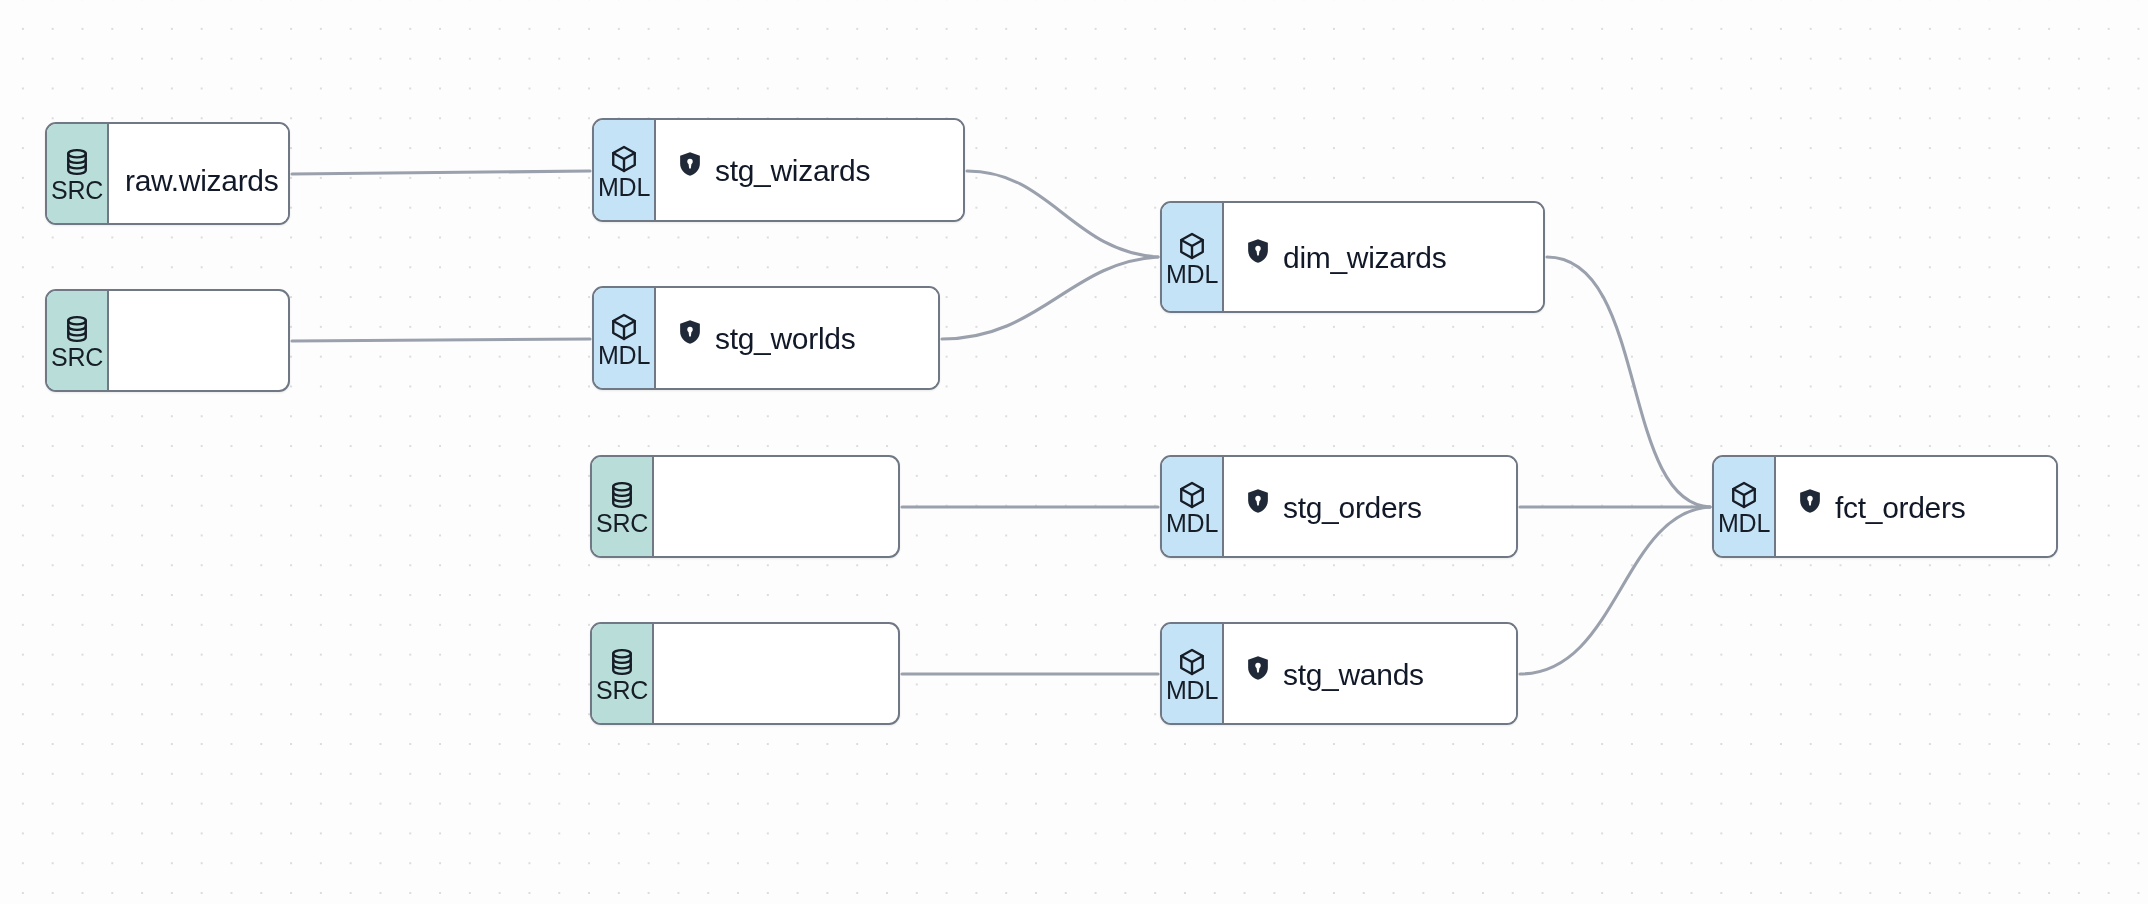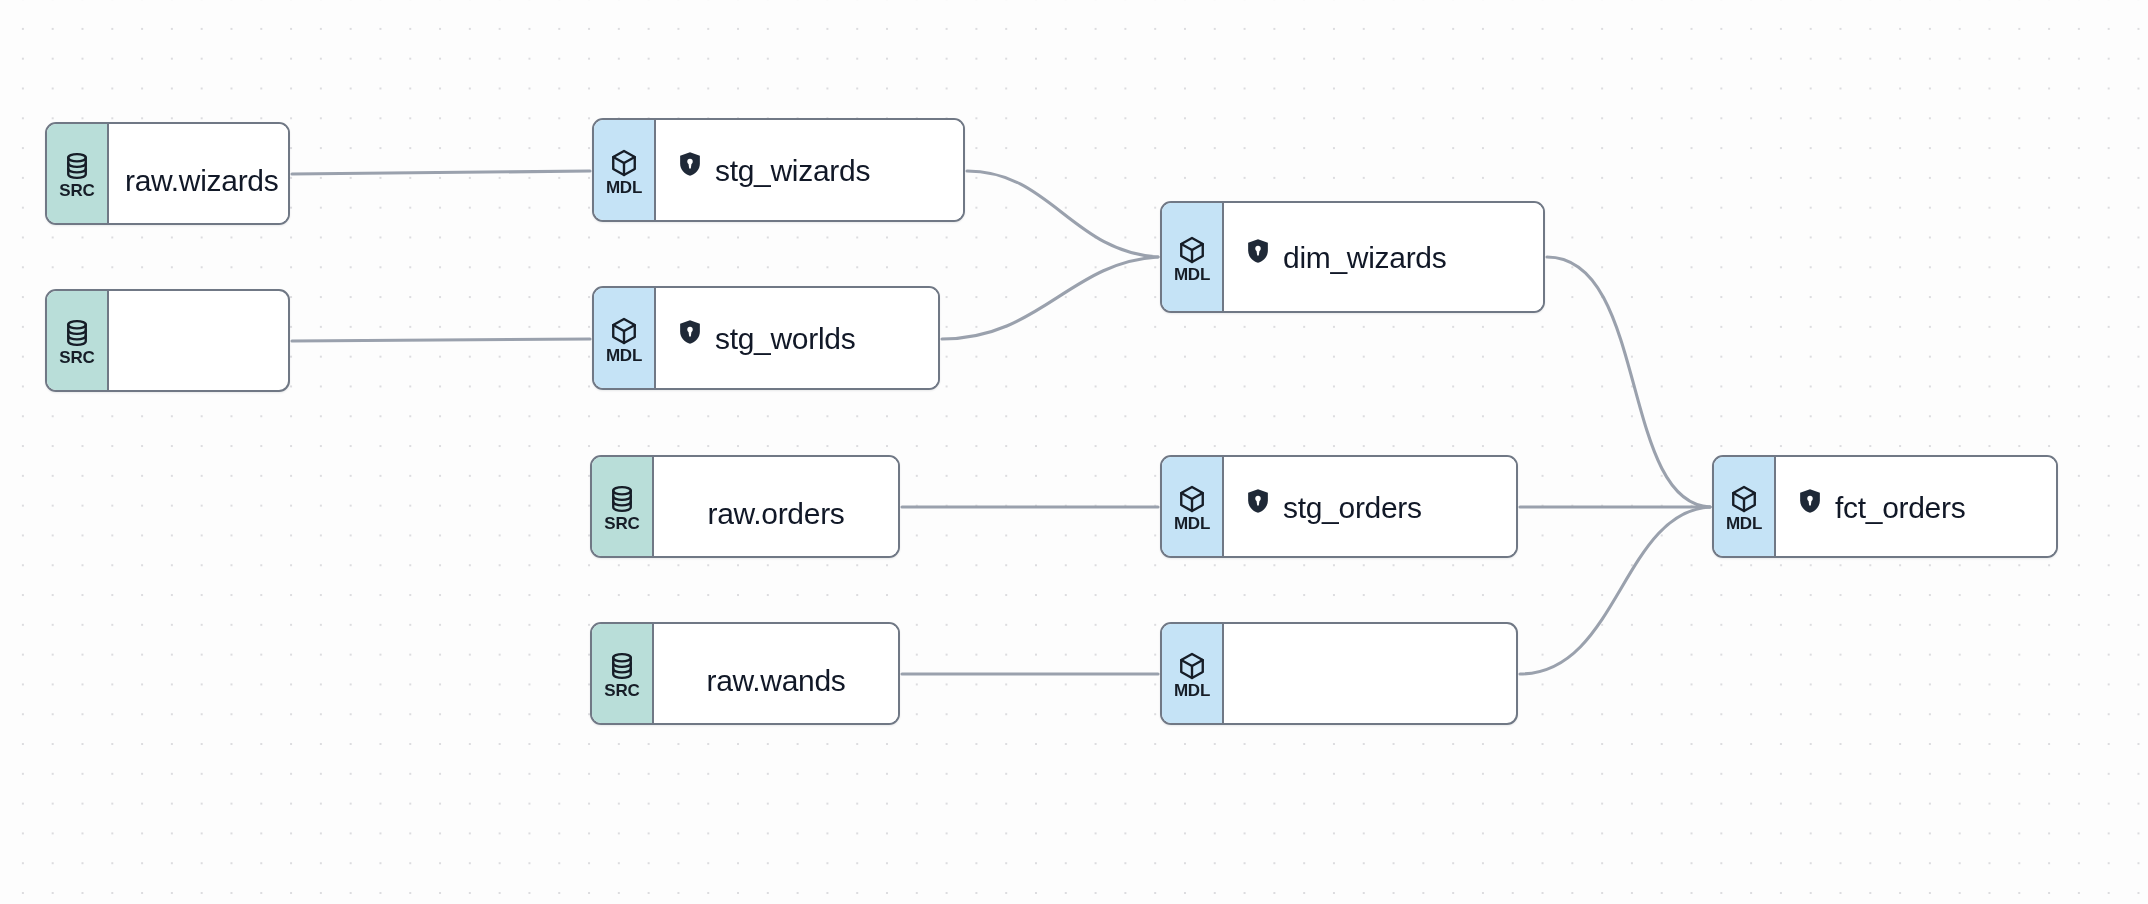--- a/index.html
+++ b/index.html
@@ -50,25 +50,25 @@
     padding-top: 3px;
   }
   .badge.src { background: #b9ded9; }
   .badge.mdl { background: #c5e3f6; }
   .badge-icon {
     width: 30px; height: 30px;
     display: block;
   }
   .badge-icon svg { display: block; width: 30px; height: 30px; }
   .badge-label {
-    font-size: 17px;
+    font-size: 25px;
     line-height: 1;
     color: #161d27;
     letter-spacing: -0.2px;
-    font-weight: 700;
+    font-weight: 400;
   }
   .node-body {
     flex: 1 1 auto;
     display: flex;
     align-items: center;
     gap: 13px;
     padding: 0 18px 12px 22px;
     background: #ffffff;
   }
   .node-body.centered { justify-content: center; padding: 0 16px; }
@@ -138,40 +138,34 @@
       <span class="badge-icon">
         <svg viewBox="0 0 24 24" fill="none" stroke="#161d27" stroke-width="1.9" stroke-linecap="round" stroke-linejoin="round">
           <ellipse cx="12" cy="5.4" rx="7" ry="2.9"></ellipse>
           <path d="M5 5.4 v13.2 c0 1.6 3.13 2.9 7 2.9 s7 -1.3 7 -2.9 V5.4"></path>
           <path d="M5 9.8 c0 1.6 3.13 2.9 7 2.9 s7 -1.3 7 -2.9"></path>
           <path d="M5 14.2 c0 1.6 3.13 2.9 7 2.9 s7 -1.3 7 -2.9"></path>
         </svg>
       </span>
       <span class="badge-label">SRC</span>
     </div>
-    <div class="node-body centered">
-      <span class="node-label">raw.orders</span>
-    </div>
   </div>
 
   <div class="node" style="left:590px; top:622px; width:310px; height:103px;">
     <div class="badge src">
       <span class="badge-icon">
         <svg viewBox="0 0 24 24" fill="none" stroke="#161d27" stroke-width="1.9" stroke-linecap="round" stroke-linejoin="round">
           <ellipse cx="12" cy="5.4" rx="7" ry="2.9"></ellipse>
           <path d="M5 5.4 v13.2 c0 1.6 3.13 2.9 7 2.9 s7 -1.3 7 -2.9 V5.4"></path>
           <path d="M5 9.8 c0 1.6 3.13 2.9 7 2.9 s7 -1.3 7 -2.9"></path>
           <path d="M5 14.2 c0 1.6 3.13 2.9 7 2.9 s7 -1.3 7 -2.9"></path>
         </svg>
       </span>
       <span class="badge-label">SRC</span>
     </div>
-    <div class="node-body centered">
-      <span class="node-label">raw.wands</span>
-    </div>
   </div>
 
   <div class="node" style="left:592px; top:118px; width:373px; height:104px;">
     <div class="badge mdl">
       <span class="badge-icon">
         <svg viewBox="0 0 24 24" fill="none" stroke="#161d27" stroke-width="1.9" stroke-linecap="round" stroke-linejoin="round">
           <path d="M12 2.4 L20.6 7.2 V16.8 L12 21.6 L3.4 16.8 V7.2 Z"></path>
           <path d="M3.4 7.2 L12 12 L20.6 7.2"></path>
           <path d="M12 12 V21.6"></path>
         </svg>
@@ -263,20 +257,30 @@
     <div class="badge mdl">
       <span class="badge-icon">
         <svg viewBox="0 0 24 24" fill="none" stroke="#161d27" stroke-width="1.9" stroke-linecap="round" stroke-linejoin="round">
           <path d="M12 2.4 L20.6 7.2 V16.8 L12 21.6 L3.4 16.8 V7.2 Z"></path>
           <path d="M3.4 7.2 L12 12 L20.6 7.2"></path>
           <path d="M12 12 V21.6"></path>
         </svg>
       </span>
       <span class="badge-label">MDL</span>
     </div>
+    <div class="node-body">
+      <span class="shield-icon">
+        <svg viewBox="0 0 22 24">
+          <path d="M11 1.1 L20.1 4.3 V11.6 C20.1 17.2 16.2 21.3 11 22.9 C5.8 21.3 1.9 17.2 1.9 11.6 V4.3 Z" fill="#1f2937"></path>
+          <circle cx="11" cy="9.6" r="2.5" fill="#ffffff"></circle>
+          <path d="M9.55 11.1 L12.45 11.1 L11.75 16.2 L10.25 16.2 Z" fill="#ffffff"></path>
+        </svg>
+      </span>
+      <span class="node-label">stg_wands</span>
+    </div>
   </div>
 
   <div class="node" style="left:1712px; top:455px; width:346px; height:103px;">
     <div class="badge mdl">
       <span class="badge-icon">
         <svg viewBox="0 0 24 24" fill="none" stroke="#161d27" stroke-width="1.9" stroke-linecap="round" stroke-linejoin="round">
           <path d="M12 2.4 L20.6 7.2 V16.8 L12 21.6 L3.4 16.8 V7.2 Z"></path>
           <path d="M3.4 7.2 L12 12 L20.6 7.2"></path>
           <path d="M12 12 V21.6"></path>
         </svg>

